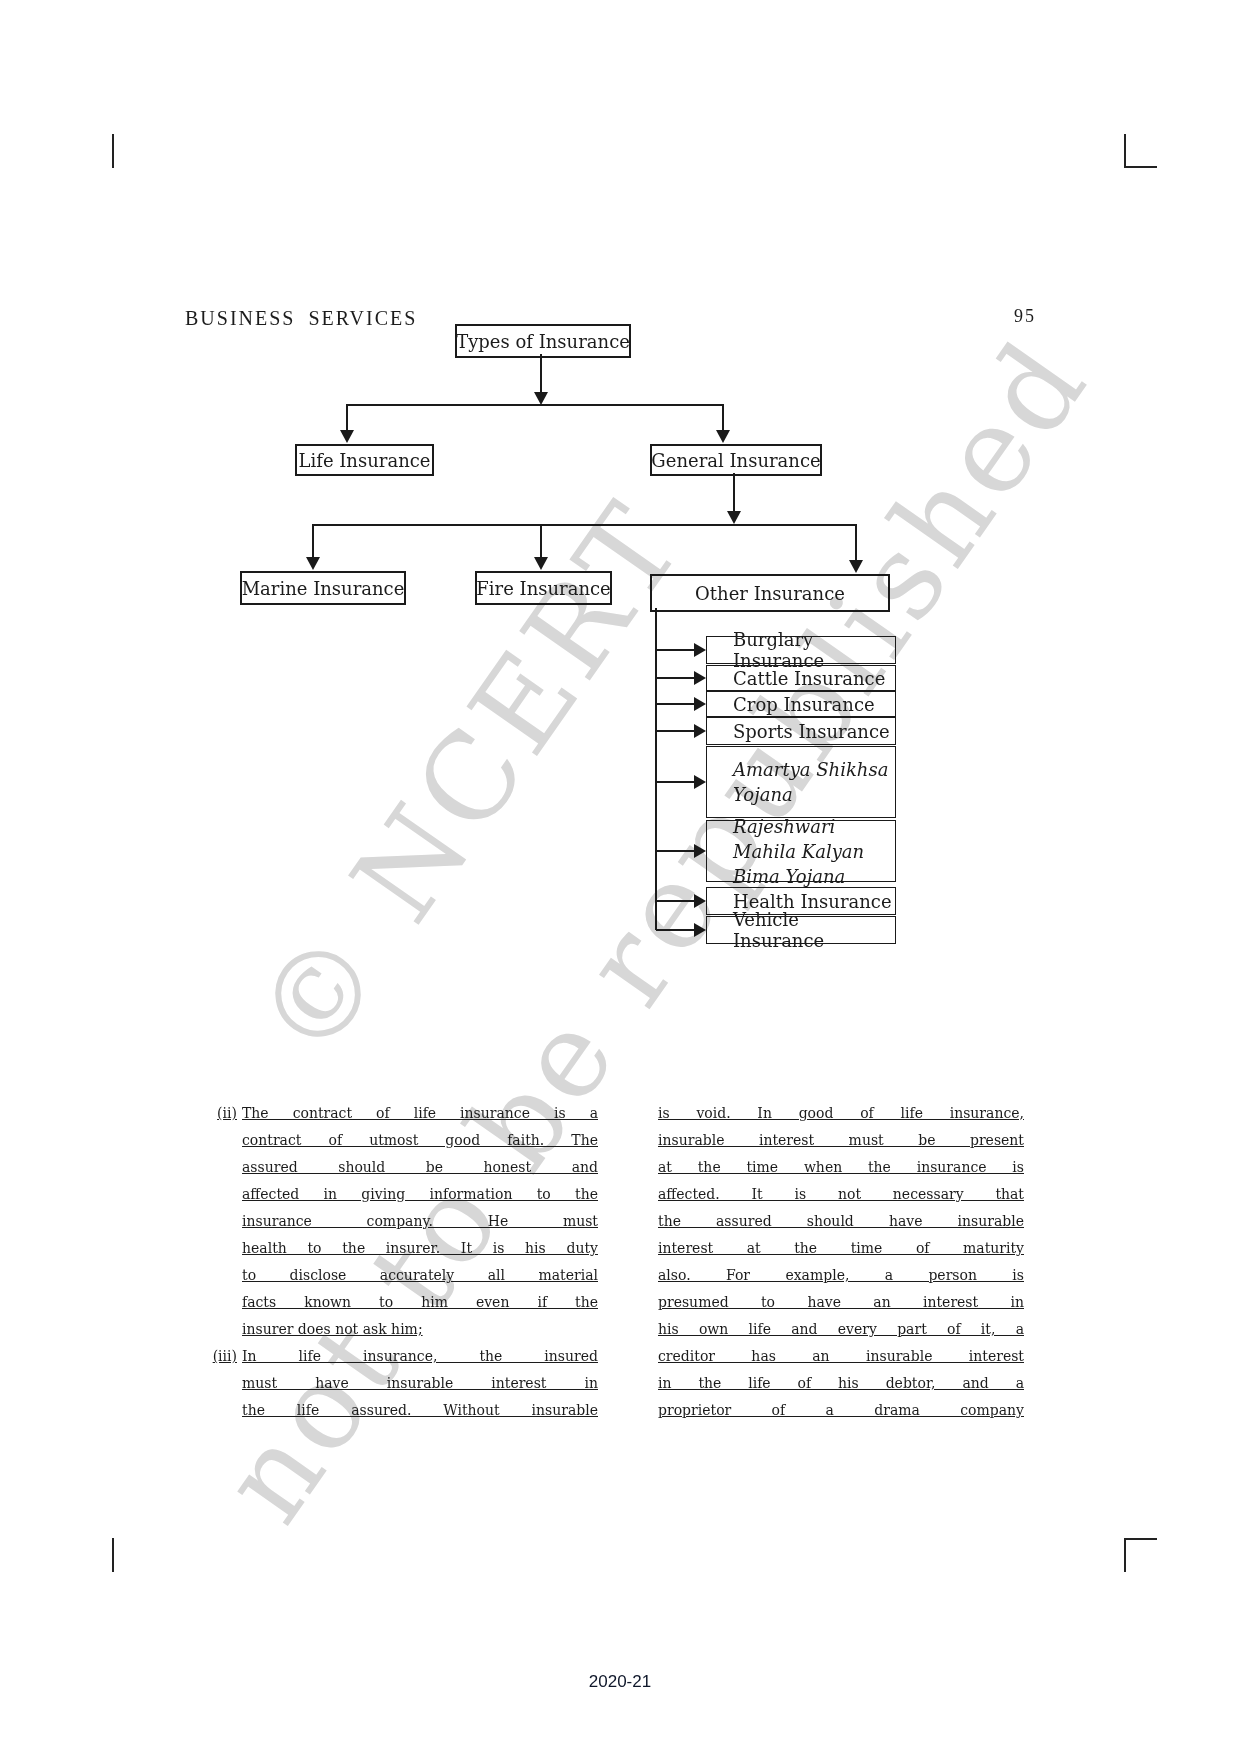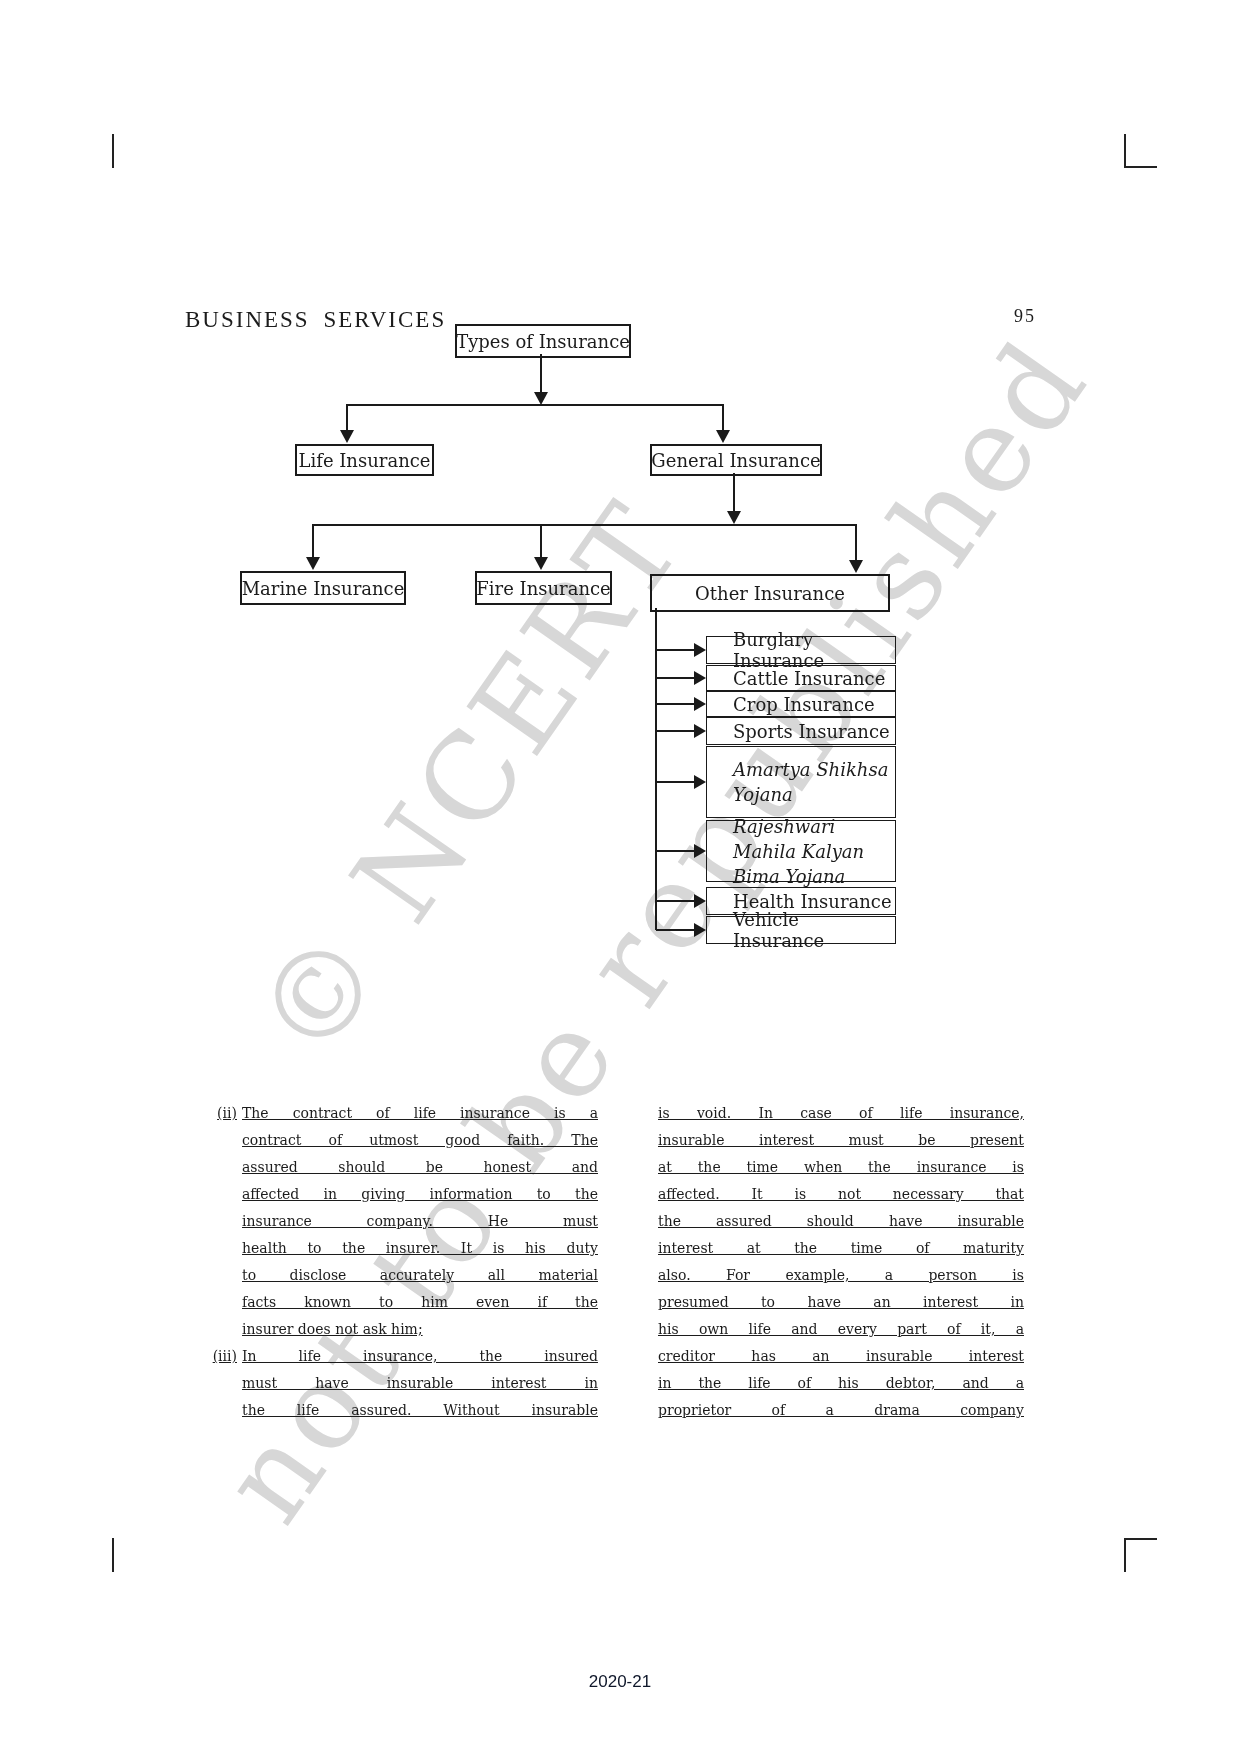--- a/index.html
+++ b/index.html
@@ -5,21 +5,21 @@
   html,body{margin:0;padding:0;background:#ffffff;}
   .page{position:relative;width:1240px;height:1753px;background:#ffffff;overflow:hidden;
         font-family:"DejaVu Serif","Liberation Serif",serif;color:#1c1c1c;}
 
   
   .mark{position:absolute;background:#222;}
   .mark.v{width:2px;height:34px;}
   .mark.h{width:33px;height:2px;}
 
   
-  .running-head{position:absolute;left:185px;top:307px;font-size:23px;letter-spacing:2px;
+  .running-head{position:absolute;left:185px;top:307px;font-size:20px;letter-spacing:2px;
                 font-family:"Liberation Serif",serif;word-spacing:6px;}
   .page-number{position:absolute;left:990px;top:306px;width:46px;text-align:right;font-size:18px;
                letter-spacing:2px;font-family:"Liberation Serif",serif;}
 
   
   .watermark{position:absolute;color:#d7d7d7;font-family:"DejaVu Serif",serif;
              white-space:nowrap;z-index:0;letter-spacing:6px;}
   .wm1{left:470px;top:780px;font-size:118px;transform:translate(-50%,-50%) rotate(-55deg);}
   .wm2{left:655px;top:930px;font-size:118px;transform:translate(-50%,-50%) rotate(-55deg);}
 
@@ -139,21 +139,21 @@
       <div class="ltext">
           <div class="tline">In life insurance, the insured</div>
           <div class="tline">must have insurable interest in</div>
           <div class="tline">the life assured. Without insurable</div>
         </div>
     </div>
   </div>
 
   <div class="col col-right">
     <div class="ltext">
-        <div class="tline">is void. In case of life insurance,</div>
+        <div class="tline">is void. In good of life insurance,</div>
         <div class="tline">insurable interest must be present</div>
         <div class="tline">at the time when the insurance is</div>
         <div class="tline">affected. It is not necessary that</div>
         <div class="tline">the assured should have insurable</div>
         <div class="tline">interest at the time of maturity</div>
         <div class="tline">also. For example, a person is</div>
         <div class="tline">presumed to have an interest in</div>
         <div class="tline">his own life and every part of it, a</div>
         <div class="tline">creditor has an insurable interest</div>
         <div class="tline">in the life of his debtor,  and a</div>

